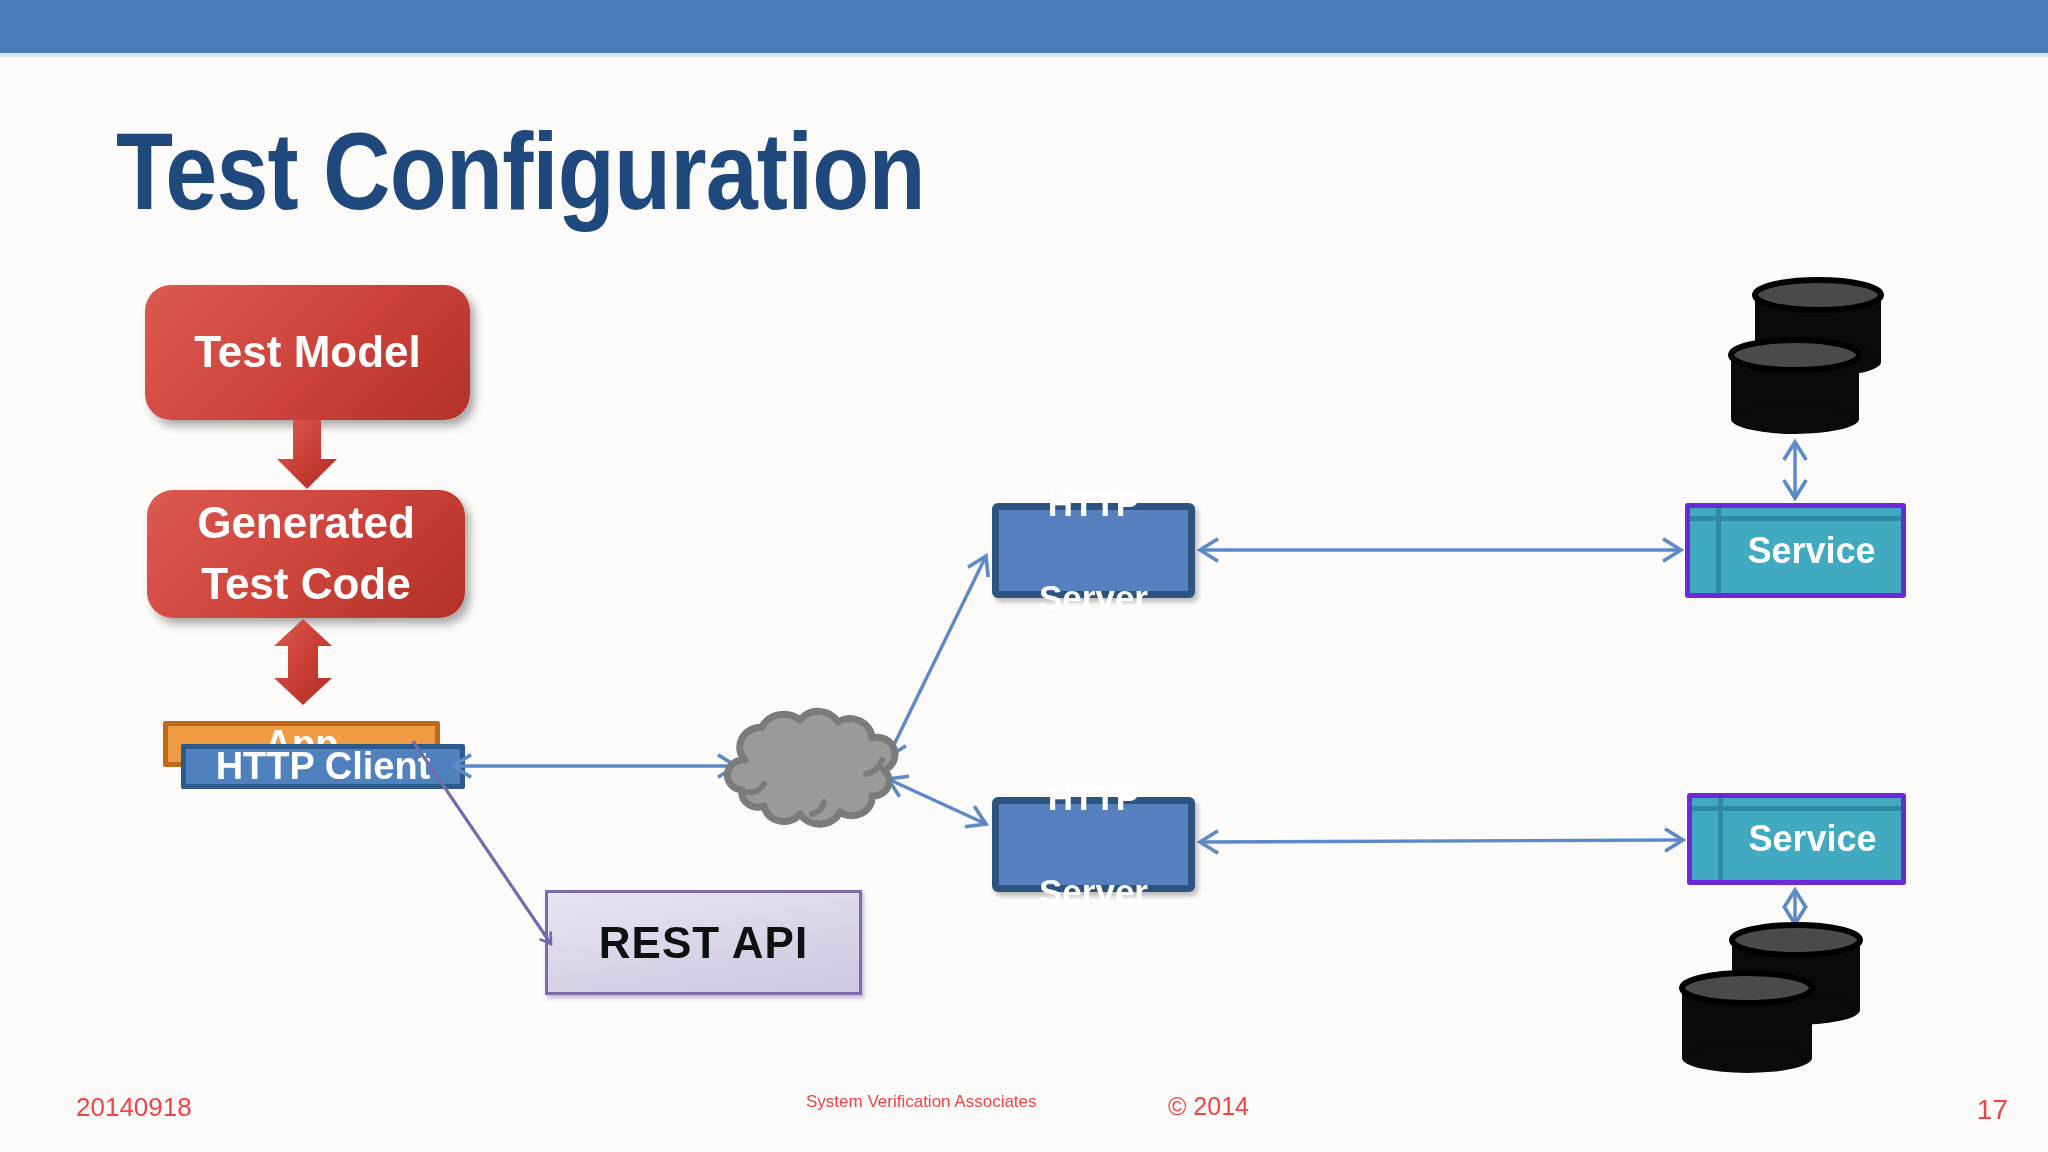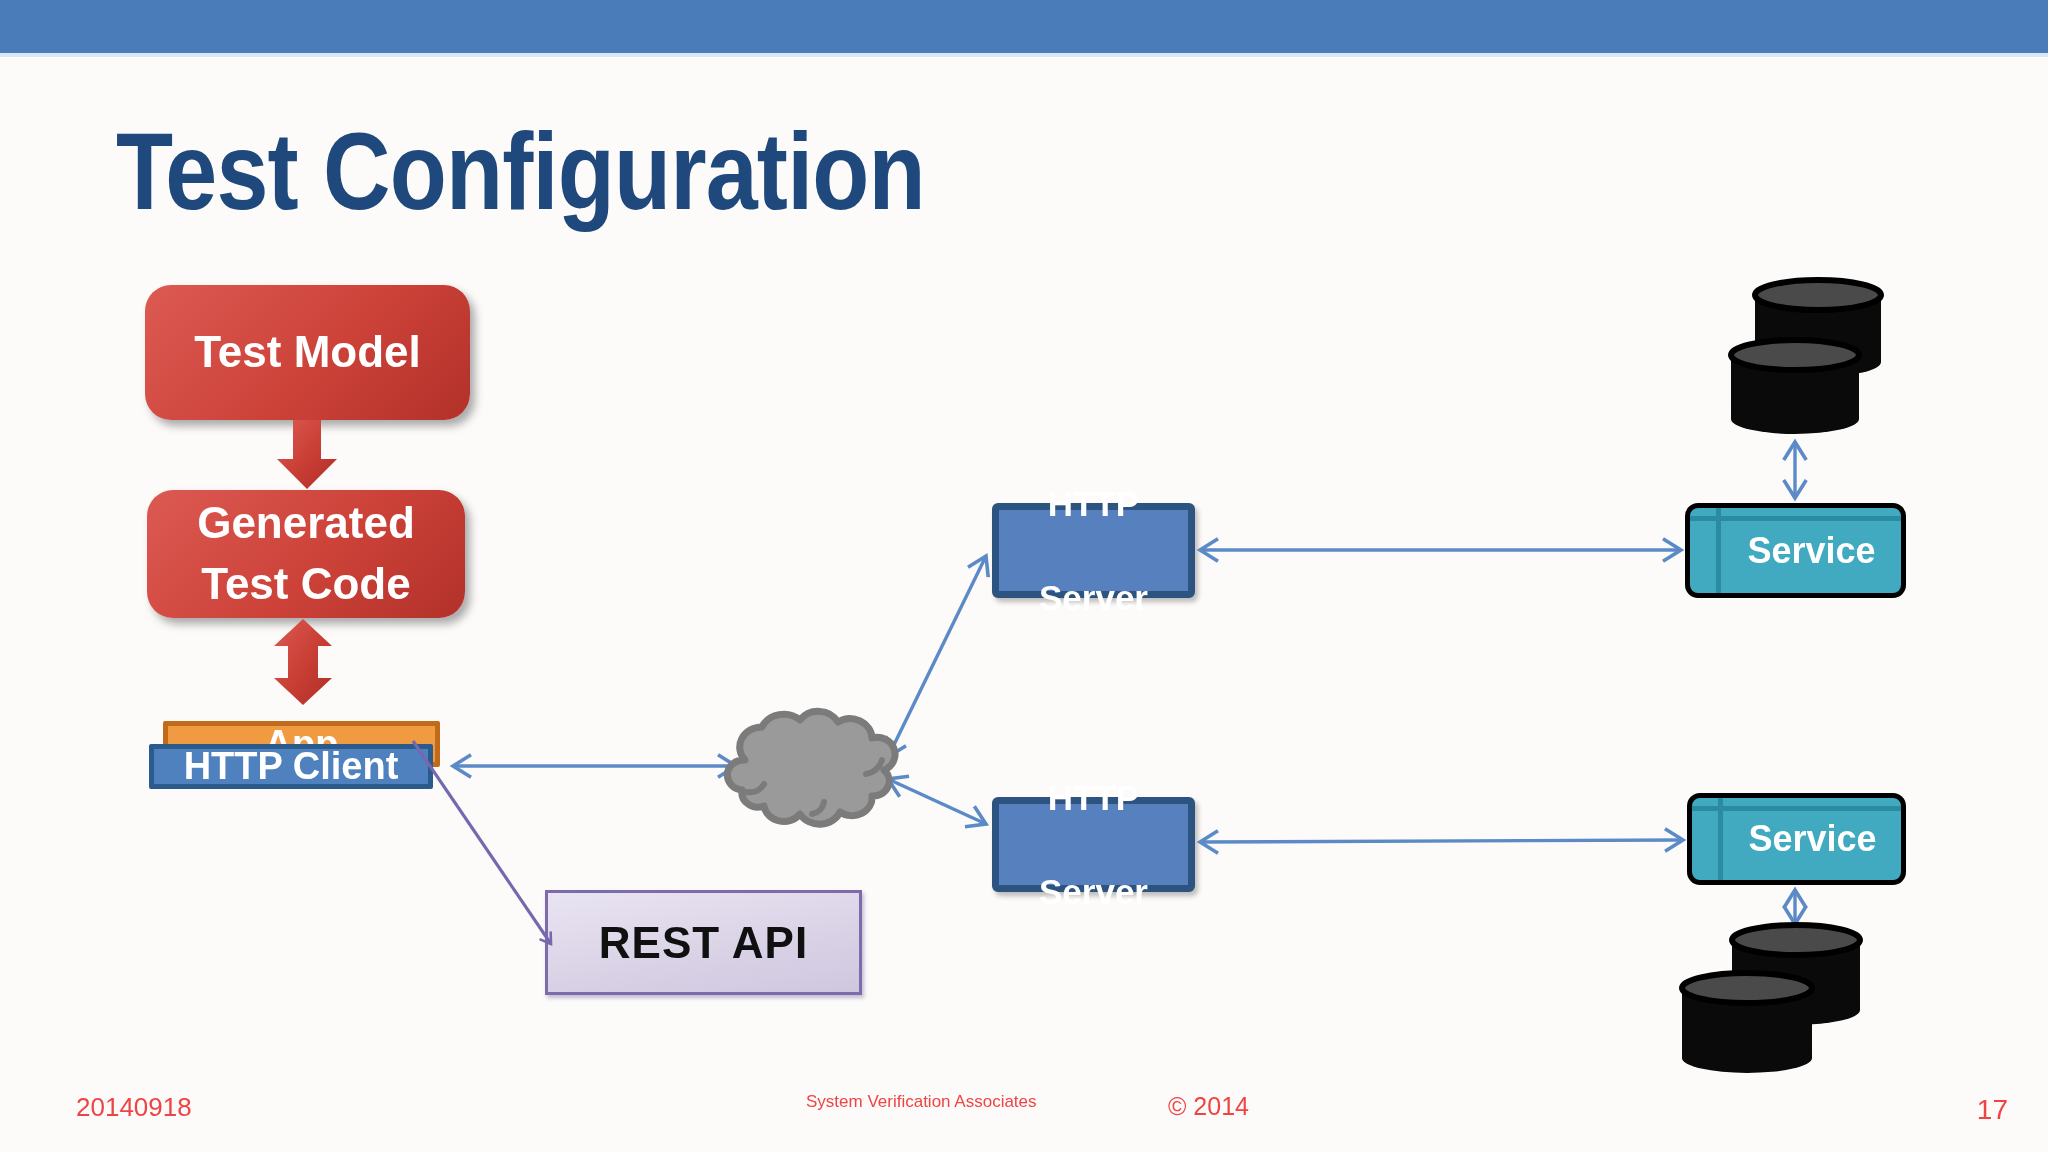--- a/index.html
+++ b/index.html
@@ -37,36 +37,36 @@
   .node-test-model{left:145px;top:285px;width:325px;height:135px;}
   .node-gen-code{left:147px;top:490px;width:318px;height:128px;}
 
   .node-app{
     left:163px;top:697px;width:277px;height:46px;
     background:#F09B42;border:5px solid #C06A1A;border-radius:2px;
     font-size:38px;
     margin-top:24px;
   }
   .node-client{
-    left:149px;top:744px;width:284px;height:45px;
+    left:181px;top:744px;width:284px;height:45px;
     background:#4E81BD;border:5px solid #2B5A8C;border-radius:2px;
     font-size:38px;
   }
 
   .server-node{
     width:203px;height:95px;left:992px;
     background:#5681BE;border:7px solid #2D5480;border-radius:6px;
     box-shadow:3px 4px 5px rgba(0,0,0,.25);
     font-size:35px;line-height:1.3;gap:48px;
   }
   .server-top{top:503px;}
   .server-bottom{top:797px;}
 
   .service-node{
-    background:#41AAC0;border:5px solid #000000;border-radius:13px;
+    background:#41AAC0;border:5px solid #6d28d9;border-radius:3px;
     font-size:36px;
   }
   .service-top{left:1685px;top:503px;width:221px;height:95px;}
   .service-bottom{left:1687px;top:793px;width:219px;height:92px;}
   .service-node .label{position:relative;z-index:2;padding-left:32px;}
   .sv-v{position:absolute;left:26px;top:0;bottom:0;width:5px;background:#2B8BA1;}
   .sv-h{position:absolute;left:0;right:0;top:8px;height:5px;background:#2B8BA1;}
 
   .node-restapi{
     left:545px;top:890px;width:317px;height:105px;

